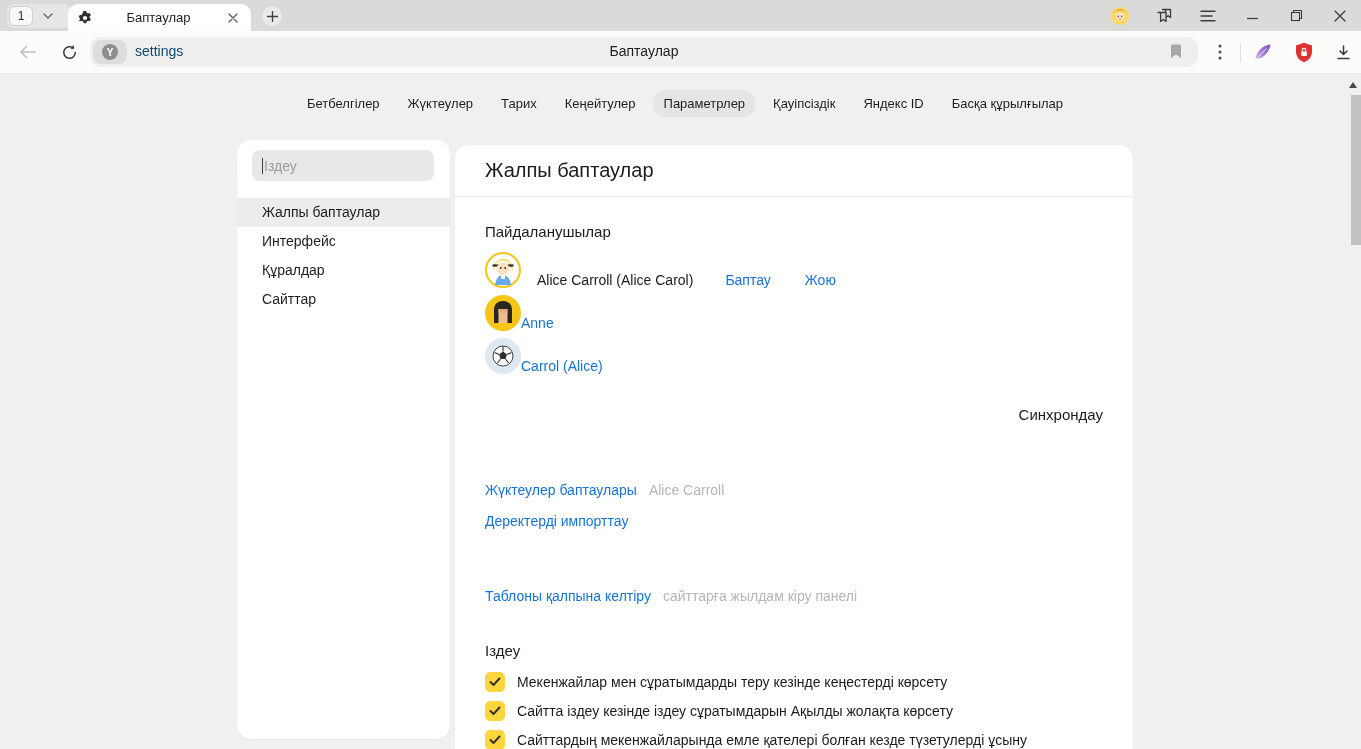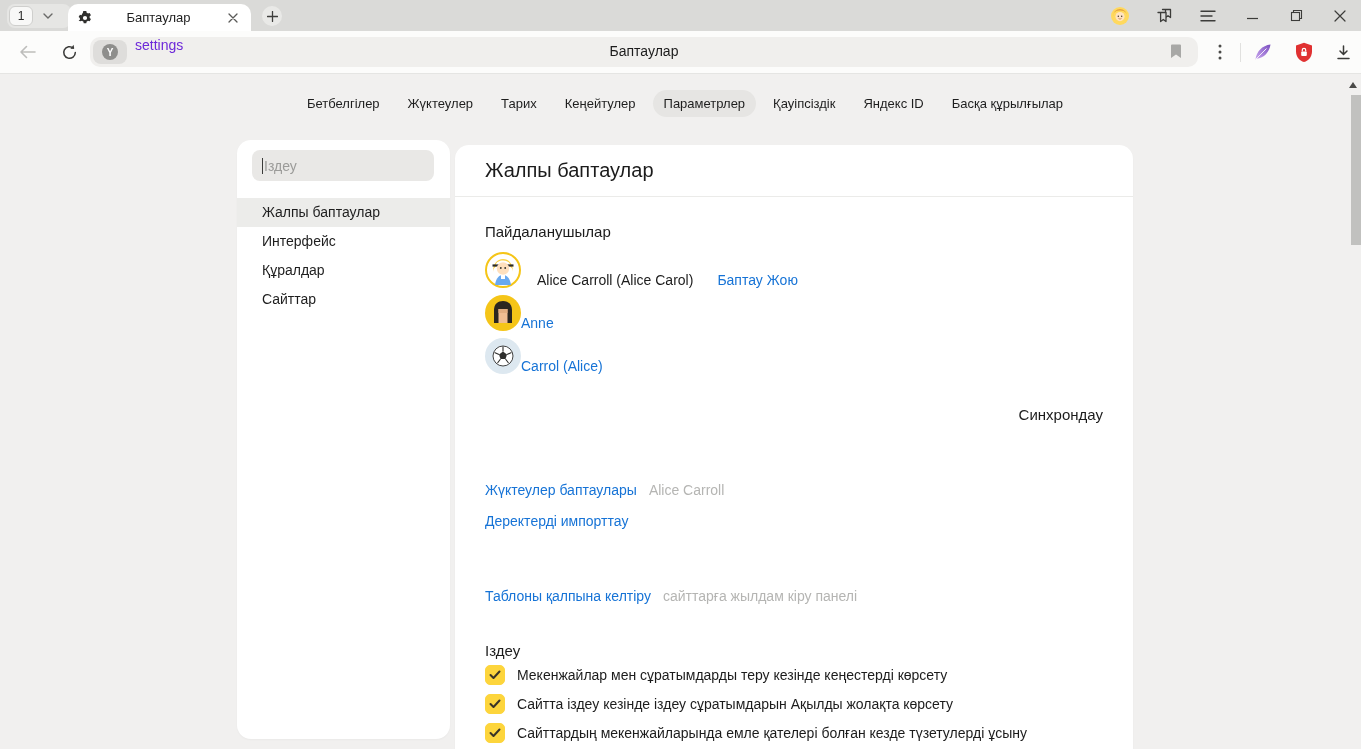--- a/index.html
+++ b/index.html
@@ -30,21 +30,21 @@
   .toolbar { position:absolute; top:31px; left:0; right:0; height:43px; background:#fcfcfb;
     border-bottom:1px solid #e5e5e3; }
   .nav-btn { position:absolute; top:11px; width:20px; height:20px; display:flex;
     align-items:center; justify-content:center; cursor:pointer; }
   .back-btn { left:18px; }
   .reload-btn { left:59px; }
   .address { position:absolute; left:90px; top:6px; width:1108px; height:30px;
     background:#f0efed; border-radius:10px; cursor:text; }
   .site-badge { position:absolute; left:3px; top:3px; width:34px; height:24px;
     background:#dedddb; border-radius:8px; display:flex; align-items:center; justify-content:center; }
-  .url-text { position:absolute; left:45px; top:0; font-size:14px; color:#6d28d9; }
+  .url-text { position:absolute; left:45px; top:6px; font-size:14px; color:#0c4a6e; }
   .addr-title { position:absolute; left:0; right:0; top:6px; text-align:center;
     font-size:14px; color:#1c1c1c; pointer-events:none; }
   .bookmark-btn { position:absolute; right:12px; top:6px; width:18px; height:18px; cursor:pointer; }
   .kebab-btn { position:absolute; left:1210px; top:11px; width:20px; height:20px; display:flex;
     align-items:center; justify-content:center; cursor:pointer; color:#4a4a48; font-size:15px; letter-spacing:0; }
   .toolbar-divider { position:absolute; left:1240px; top:12px; width:1px; height:19px; background:#e1e1df; }
   .ext-btn { position:absolute; top:9px; width:24px; height:24px; display:flex;
     align-items:center; justify-content:center; cursor:pointer; }
   .feather-btn { left:1251px; } .shield-btn { left:1292px; } .download-btn { left:1331px; }
 
@@ -70,28 +70,28 @@
     background:#ffffff; border-radius:14px 14px 0 0; box-shadow:0 1px 2px rgba(0,0,0,.03); overflow:hidden; }
   .main-header { height:52px; border-bottom:1px solid #ebebe9; display:flex; align-items:center;
     padding:0 30px; font-size:20px; font-weight:400; color:#1c1c1c; }
   .main-body { padding:0 30px; }
   .section-h { font-size:15px; font-weight:normal; color:#1c1c1c; }
   .h-users { margin-top:26px; }
   .user-row { display:flex; align-items:flex-end; height:36px; margin-top:7px; }
   .user-row.first { margin-top:12px; }
   .avatar { width:36px; height:36px; border-radius:50%; flex:0 0 36px; }
   .user-name { margin-left:16px; font-size:14px; color:#1c1c1c; }
-  .user-actions { display:flex; gap:4px; margin-left:24px; }
+  .user-actions { display:flex; gap:34px; margin-left:32px; }
   .link { color:#1673d6; font-size:14px; cursor:pointer; text-decoration:none; white-space:nowrap; }
   .h-sync { margin-top:32px;text-align:right; }
   .sync-row { margin-top:15px; display:flex; align-items:baseline; gap:12px; }
   .note { color:#b5b5b3; font-size:14px;margin-top:44px; }
   .h-search { margin-top:38px; }
   .cb-row { display:flex; align-items:center; margin-top:9px; }
-  .cb-row.first { margin-top:6px; }
+  .cb-row.first { margin-top:13px; }
   .checkbox { width:20px; height:20px; border-radius:5px; background:#ffffff;
     border:1px solid #cfcfcd; display:flex; align-items:center; justify-content:center;
     cursor:pointer; flex:0 0 20px; }
   .checkbox.checked { background:#fdd53c; border-color:#fdd53c; }
   .cb-label { margin-left:12px; font-size:14px; color:#1c1c1c; }
   .footer-link { margin-top:14px; display:inline-block; }
 
   
   .scroll-arrow { position:absolute; right:3px; top:0px; width:10px; height:8px; cursor:pointer; }
   .scroll-thumb { position:absolute; right:0; top:20px; width:10px; height:150px;

